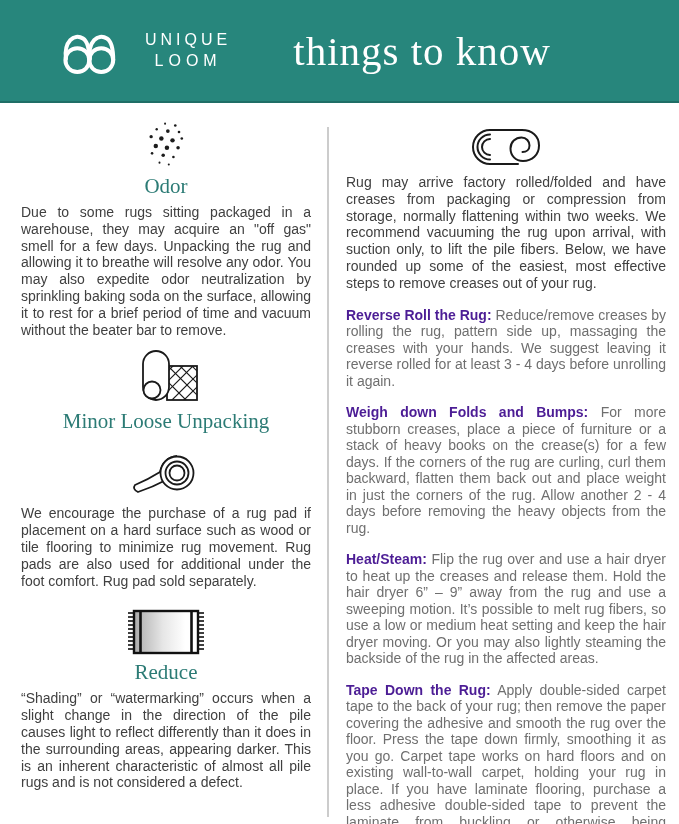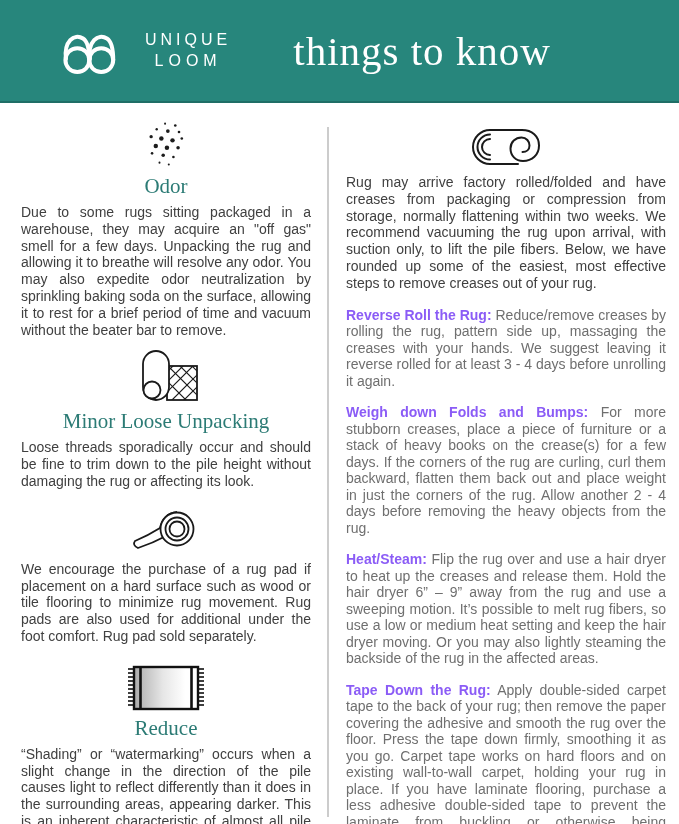--- a/index.html
+++ b/index.html
@@ -58,21 +58,21 @@
   }
   .col-left .section { margin-bottom:13px; }
   .col-left .section:nth-child(2) .section-text,
   .col-left .section:nth-child(3) .section-text { text-align:justify; }
 
   .tip {
     text-align:justify; color:#6F6F6F;
     font-size:14px; line-height:16.5px;
     margin:0 0 15px 0;
   }
-  .tip-lead { font-weight:bold; color:#8b5cf6; }
+  .tip-lead { font-weight:bold; color:#4c1d95; }
 
   .icon-svg { display:block; }
 </style>
 </head>
 <body>
 
 <div class="header">
   <div class="brand">
     <svg class="brand-logo" viewBox="0 0 130 84">
       <g fill="none" stroke="#ffffff" stroke-width="7" stroke-linecap="round">
@@ -141,21 +141,20 @@
             <line x1="33" y1="12" x2="70" y2="49"></line>
           <line x1="43" y1="10" x2="78" y2="45"></line>
             <line x1="53" y1="8" x2="85" y2="40"></line>
           <line x1="63" y1="6" x2="92" y2="35"></line>
         </g>
         <rect x="13" y="2" width="26" height="49" rx="13" fill="#ffffff" stroke="#1a1a1a" stroke-width="1.8"></rect>
         <circle cx="22" cy="41" r="8.5" fill="#ffffff" stroke="#1a1a1a" stroke-width="1.8"></circle>
       </svg>
     </div>
     <div class="section-title">Minor Loose Unpacking</div>
-    <div class="section-text">Loose threads sporadically occur and should be fine to trim down to the pile height without damaging the rug or affecting its look.</div>
   </div>
 
   <div class="section">
     <div class="icon-wrap">
       <svg class="icon-svg" width="74" height="50" viewBox="0 0 74 50">
         <g fill="#ffffff" stroke="#1a1a1a" stroke-width="1.8">
           <path d="M6,34 Q20,28 31,21 L37,29 Q24,36 9,41 Q3,38 6,34 Z"></path>
           <path d="M31,21 Q34,7 48,5" fill="none"></path>
           <circle cx="48" cy="22" r="16.5"></circle>
           <circle cx="48" cy="22" r="11.5"></circle>

